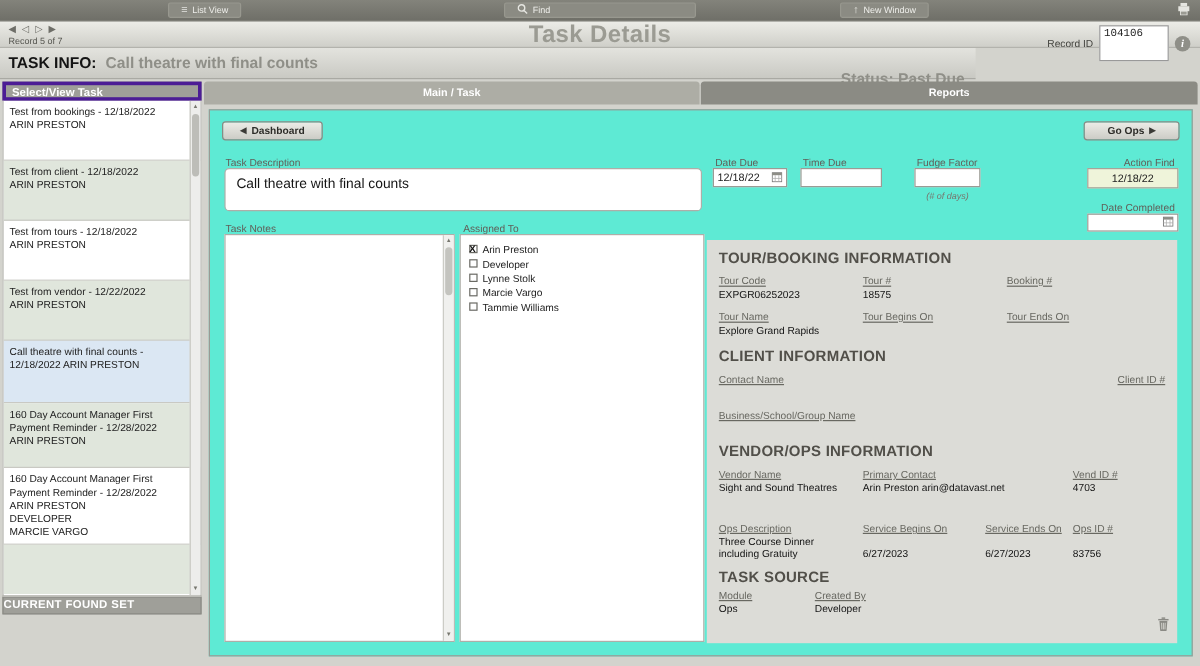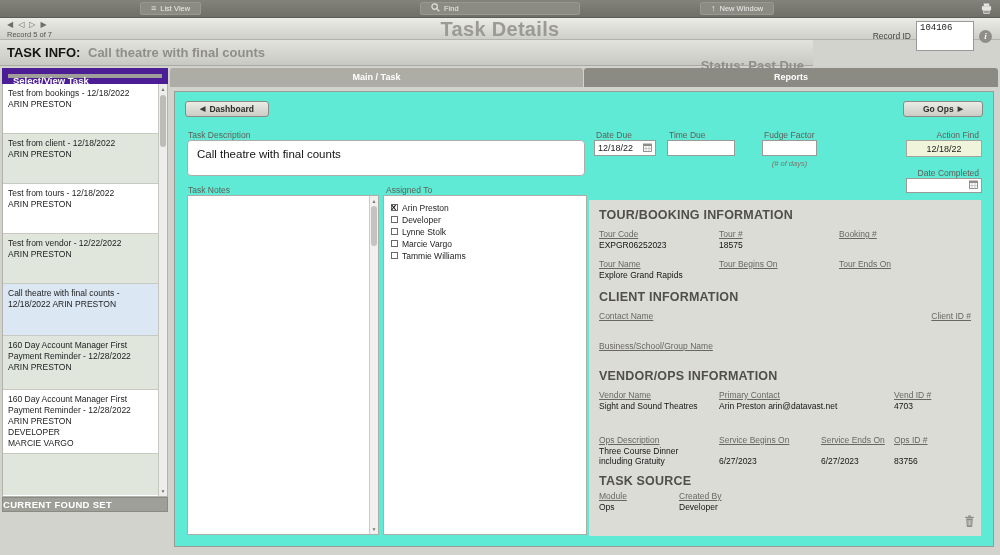--- a/index.html
+++ b/index.html
@@ -38,21 +38,21 @@
 
   
   .taskinfo { position:absolute; left:0; top:40px; width:813px; height:26px;
     background:linear-gradient(#e3e3de,#c9c9c3); border-bottom:1px solid #a9a9a3; }
   .ti-label { position:absolute; left:7px; top:0; line-height:25px; font-size:13px; font-weight:bold; color:#141414; }
   .ti-value { position:absolute; left:88px; top:0; line-height:25px; font-size:13px; font-weight:bold; color:#8f8f88; }
   .ti-status { position:absolute; right:9px; top:0; line-height:25px; font-size:13px; font-weight:bold; color:#8f8f88;margin-top:13px; }
 
   
   .sidebar { position:absolute; left:2px; top:68px; width:166px; }
-  .sb-header { height:16px; background:#9f9f99; border:6px solid #4c1d95; color:#fff;
+  .sb-header { height:16px; background:#9f9f99; border:3px solid #4c1d95; color:#fff;
     font-size:9.5px; font-weight:bold; line-height:14px; padding-left:5px; }
   .sb-list { position:relative; height:413px; background:#fff; border:1px solid #b3b3ad; border-top:none; overflow:hidden; }
   .sb-item { padding:4px 5px; padding-right:13px; font-size:8.5px; line-height:1.3; color:#222;
     border-bottom:1px solid #c9c9c3; white-space:pre-line; overflow:hidden; cursor:pointer; }
   .sb-item.i1 { height:50px; } .sb-item.i2 { height:50px; } .sb-item.i3 { height:50px; }
   .sb-item.i4 { height:50px; } .sb-item.i5 { height:52px; } .sb-item.i6 { height:54px; }
   .sb-item.i7 { height:64px; }
   .sb-item.green { background:#e0e6dc; }
   .sb-item.selected { background:#dbe7f3; }
   .sb-filler { height:41px; background:#e0e6dc; }

